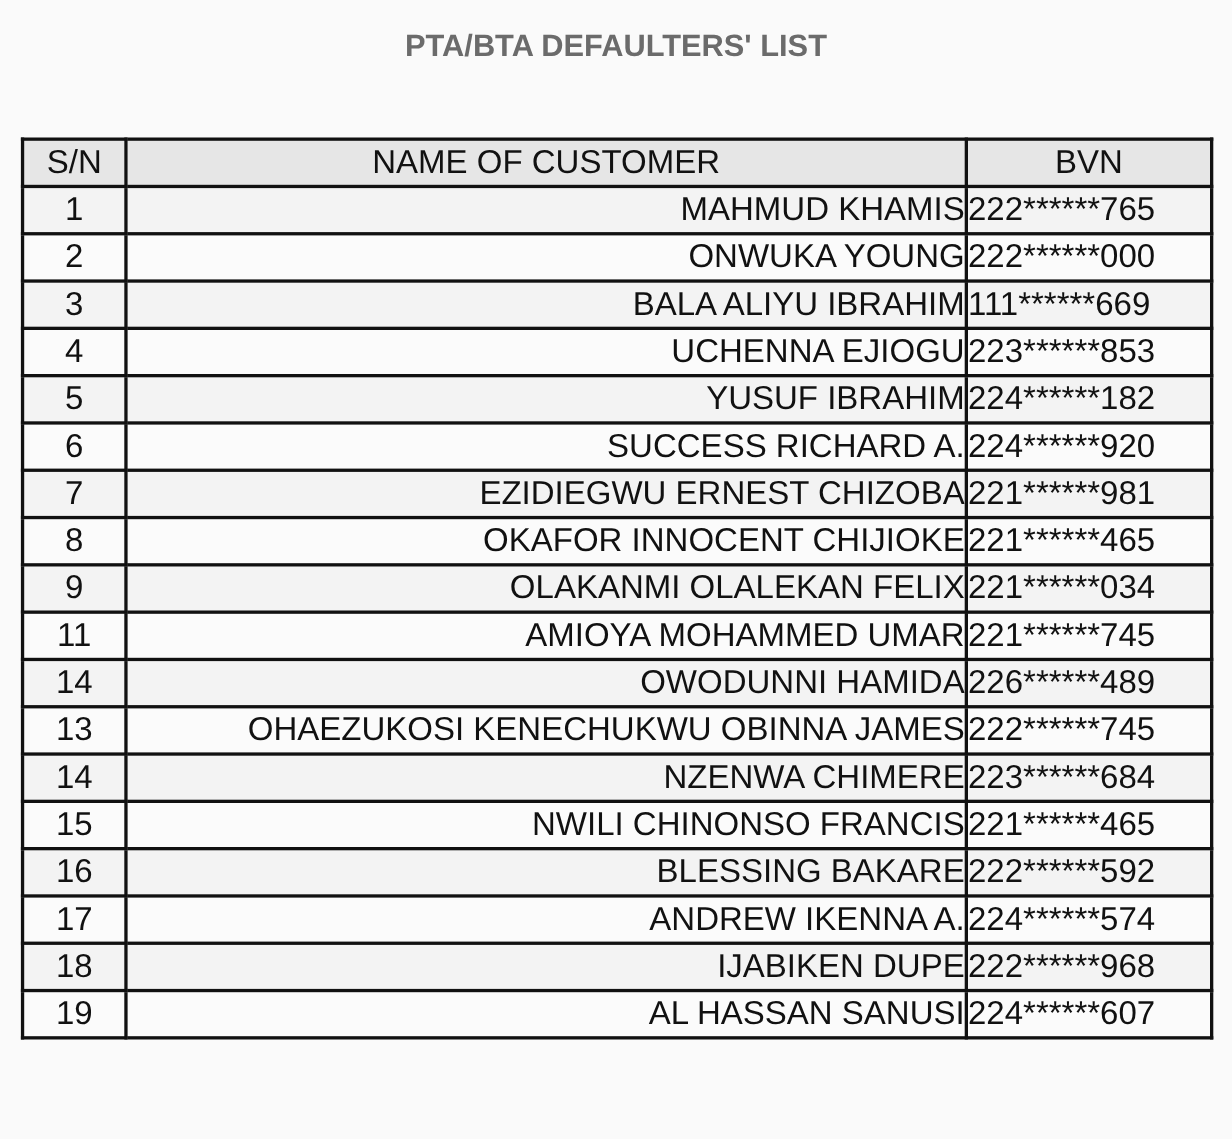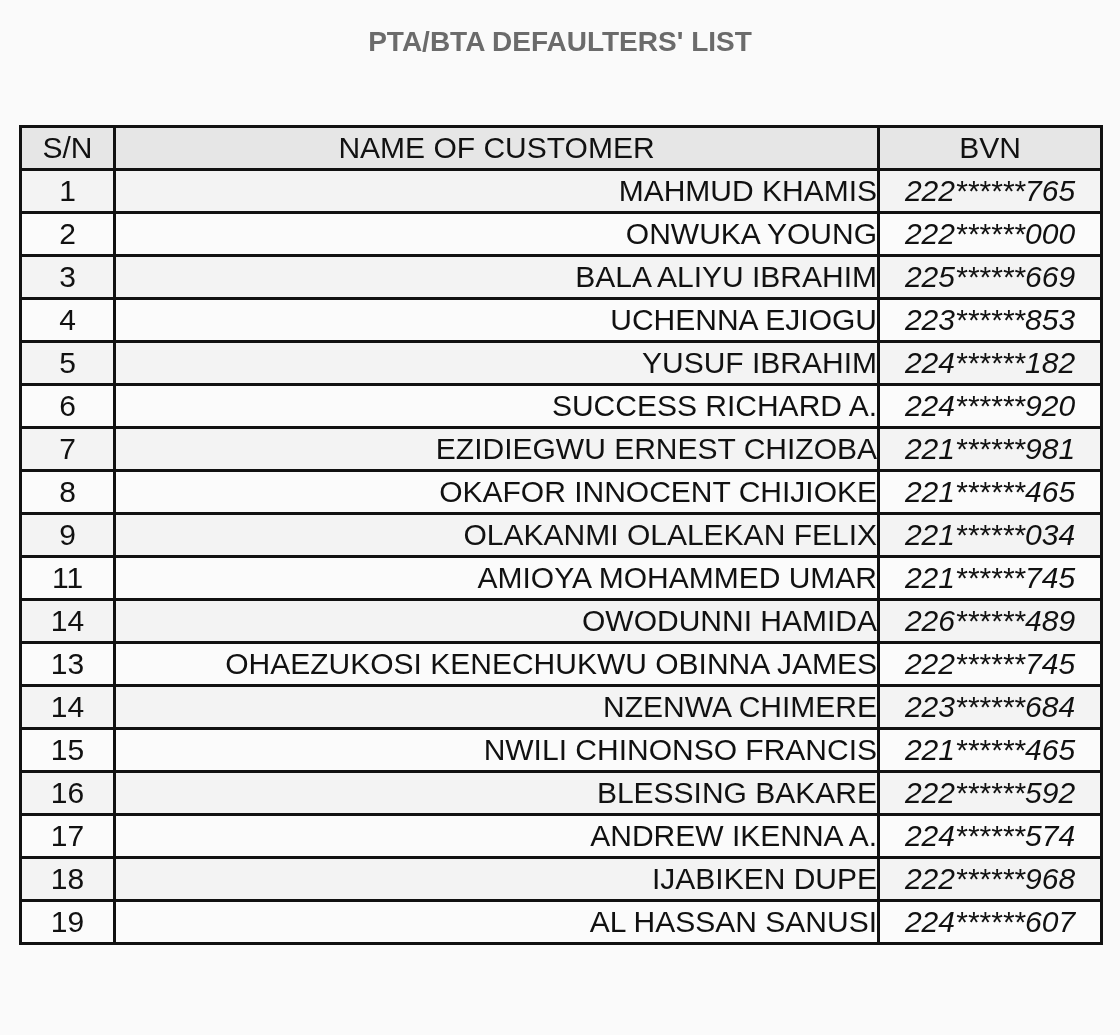--- a/index.html
+++ b/index.html
@@ -53,21 +53,21 @@
       overflow: hidden;
     }
     thead th {
       background: #e6e6e6;
       text-align: center;
     }
     tbody tr:nth-child(odd) td { background: #f3f3f3; }
     tbody tr:nth-child(even) td { background: #fbfbfb; }
     td.sn { text-align: center; }
     td.name { text-align: right; padding-left: 16px; }
-    td.bvn { text-align: center; font-style: italic; }
+    td.bvn { text-align: left; }
   </style>
 </head>
 <body>
 
 <div class="title">PTA/BTA DEFAULTERS' LIST</div>
 
 <div class="table-wrap">
   <table>
     <colgroup>
       <col class="c-sn">
@@ -88,21 +88,21 @@
           <td class="bvn">222******765</td>
         </tr>
         <tr>
           <td class="sn">2</td>
           <td class="name">ONWUKA YOUNG</td>
           <td class="bvn">222******000</td>
         </tr>
         <tr>
           <td class="sn">3</td>
           <td class="name">BALA ALIYU IBRAHIM</td>
-          <td class="bvn">225******669</td>
+          <td class="bvn">111******669</td>
         </tr>
         <tr>
           <td class="sn">4</td>
           <td class="name">UCHENNA EJIOGU</td>
           <td class="bvn">223******853</td>
         </tr>
         <tr>
           <td class="sn">5</td>
           <td class="name">YUSUF IBRAHIM</td>
           <td class="bvn">224******182</td>

